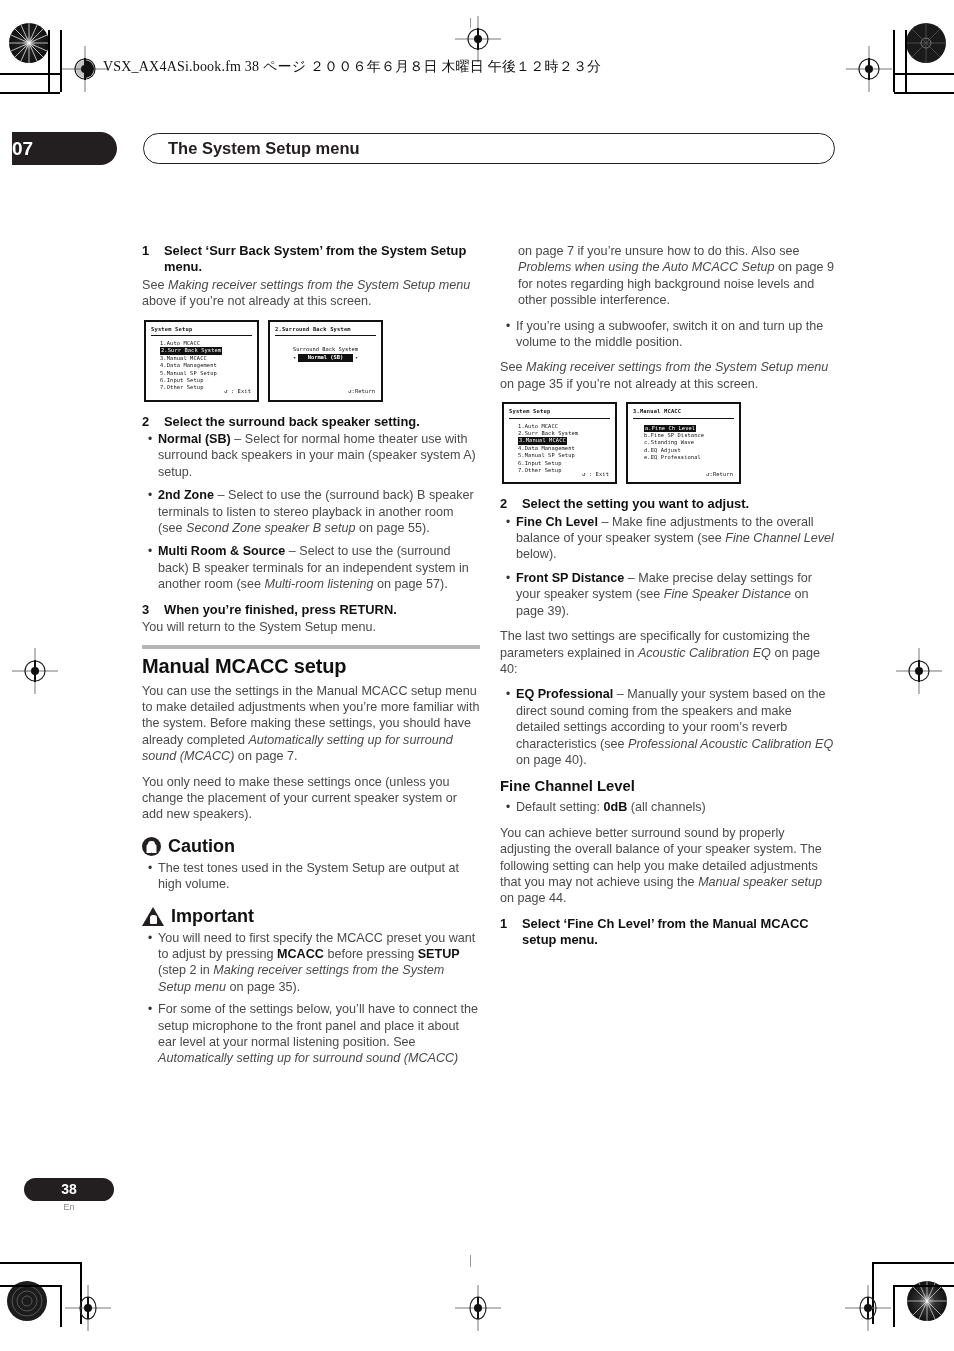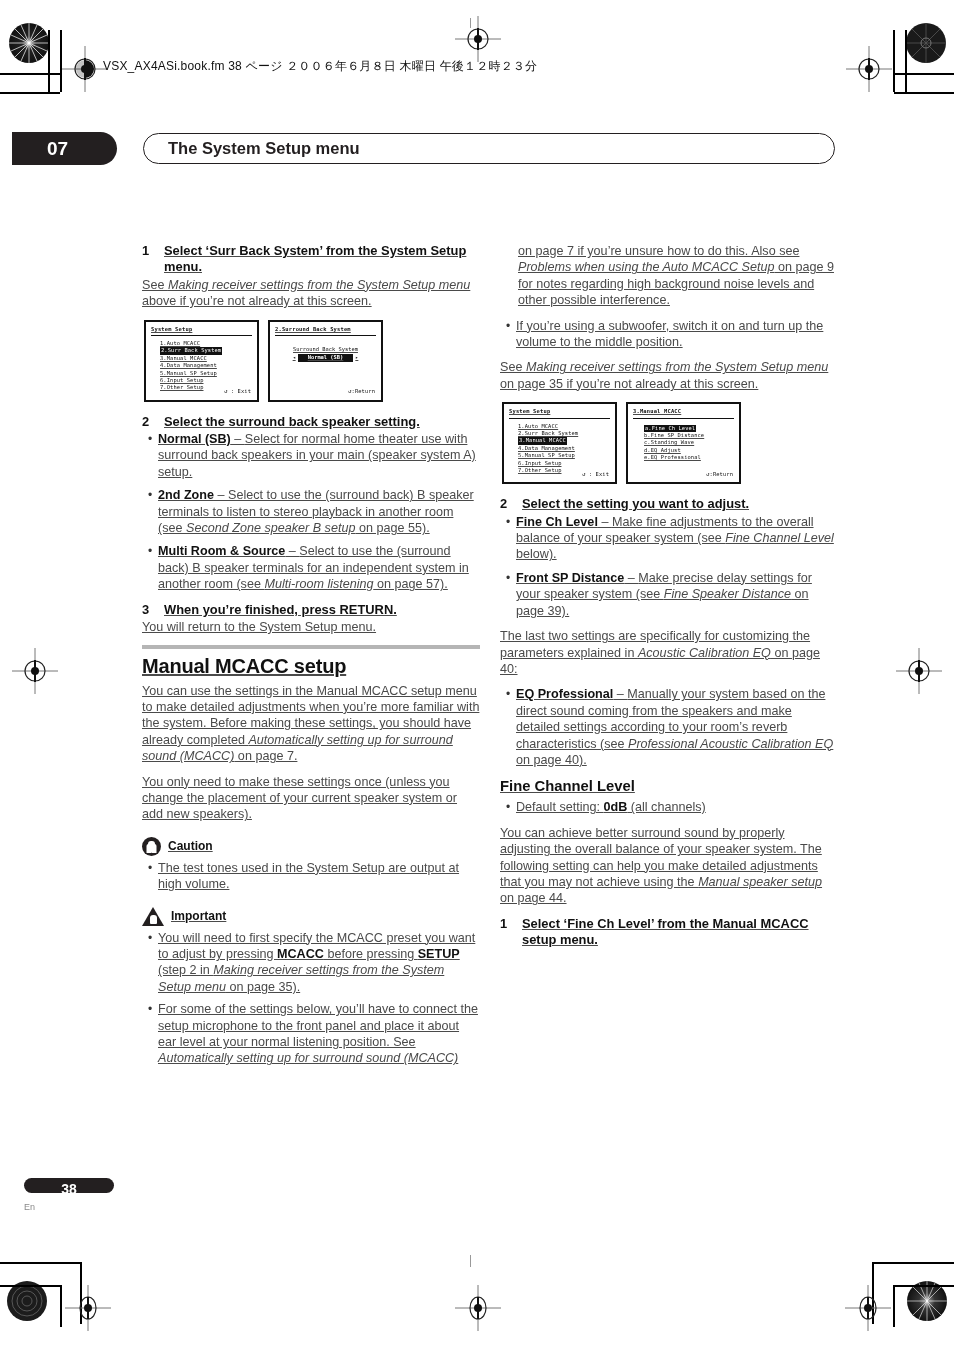--- a/index.html
+++ b/index.html
@@ -6,36 +6,36 @@
   body{width:954px;height:1351px;position:relative;overflow:hidden;
        font-family:"Liberation Sans","DejaVu Sans",sans-serif;color:#4a4a4a;}
 
   
   .regmark{position:absolute;}
   .cross{width:46px;height:46px;}
   .cross svg{display:block;}
   .cropline{position:absolute;background:#000;}
 
   
-  .fileheader{position:absolute;left:103px;top:58px;font-size:12px;color:#111;
+  .fileheader{position:absolute;left:103px;top:58px;font-size:14px;color:#111;
               letter-spacing:.2px;white-space:nowrap;
-              font-family:Liberation Sans, sans-serif;}
+              font-family:Liberation Serif, serif;}
 
   
   .chapnum{position:absolute;left:12px;top:132px;width:105px;height:33px;
            background:#231f20;border-radius:0 17px 17px 0;color:#fff;
-           font-weight:bold;font-size:19px;text-align:center;
+           font-weight:bold;font-size:19px;text-align:left;
            padding-right:14px;box-sizing:border-box;line-height:33px;}
   .chaptitle{position:absolute;left:143px;top:133px;width:692px;height:31px;
              border:1.6px solid #231f20;border-radius:16px;box-sizing:border-box;
              color:#231f20;font-weight:bold;font-size:16.5px;line-height:28px;
              padding-left:24px;}
 
   
-  .col{position:absolute;top:243px;width:338px;font-size:12.6px;line-height:16.4px;text-decoration:underline;}
+  .col{position:absolute;top:243px;width:338px;font-size:12.6px;line-height:16.4px;}
   .col-left{left:142px;}
   .col-right{left:500px;}
 
   p{margin:0 0 9px 0;}
   .step{margin:0 0 1px 0;color:#111;font-weight:bold;font-size:12.9px;
         line-height:16.4px;padding-left:22px;text-indent:-22px;}
   .step .num{display:inline-block;width:22px;text-indent:0;}
   .cont{margin:0 0 9px 0;}
   i,.it{font-style:italic;}
   b,.bd{font-weight:bold;color:#111;}
@@ -49,21 +49,21 @@
 
   
   .rule{height:4px;background:#b5b5b5;margin:4px 0 5px 0;}
   h2.sect{margin:0 0 5px 0;color:#111;font-size:20px;font-weight:bold;
           letter-spacing:-.2px;line-height:24px;}
   h3.sub{margin:0 0 3px 0;color:#111;font-size:14.8px;font-weight:bold;
          line-height:19px;}
 
   
   .notice{display:flex;align-items:center;gap:7px;margin:14px 0 4px 0;}
-  .notice .lbl{font-weight:bold;color:#111;font-size:12px;}
+  .notice .lbl{font-weight:bold;color:#111;font-size:18px;}
   .ico-caution{width:19px;height:19px;border-radius:50%;background:#231f20;
                position:relative;flex:none;}
   .ico-caution:after{content:"";position:absolute;left:6px;top:4px;width:7px;height:11px;
      background:#fff;border-radius:3px 3px 1px 1px;
      box-shadow:-2.5px 2px 0 -1px #fff, 2.5px 2px 0 -1px #fff;}
   .ico-important{width:0;height:0;border-left:11px solid transparent;
                  border-right:11px solid transparent;border-bottom:19px solid #231f20;
                  position:relative;flex:none;}
   .ico-important:after{content:"";position:absolute;left:-3.5px;top:8px;width:7px;height:9px;
      background:#fff;border-radius:3px 3px 1px 1px;}
@@ -81,24 +81,24 @@
   .osd .sel{background:#111;color:#fff;display:inline-block;padding:0 1px;}
   .osd .foot{position:absolute;right:6px;bottom:4px;font-size:5.4px;letter-spacing:.1px;}
   .osd .ctr{text-align:center;}
   .osd .valrow{display:flex;align-items:center;justify-content:center;gap:2px;
                margin-top:1px;}
   .osd .valbox{background:#111;color:#fff;padding:0 10px;font-weight:bold;}
   .osd .arr{font-size:5px;}
   .osd-right .items{padding-left:11px;}
 
   
-  .pagenum{position:absolute;left:24px;top:1178px;width:90px;height:15px;
+  .pagenum{position:absolute;left:24px;top:1178px;width:90px;height:23px;
            background:#231f20;color:#fff;border-radius:12px;text-align:center;
            line-height:23px;font-weight:bold;font-size:14px;}
-  .pagelang{position:absolute;left:24px;top:1202px;width:90px;
+  .pagelang{position:absolute;left:24px;top:1202px;width:90px;text-align:center;
             font-size:9px;color:#8a8a8a;}
 </style>
 </head>
 <body>
 
 <div>
 
   <div class="regmark" style="left:8px;top:22px;">
     <svg width="42" height="42" viewBox="0 0 42 42">
         <defs>

